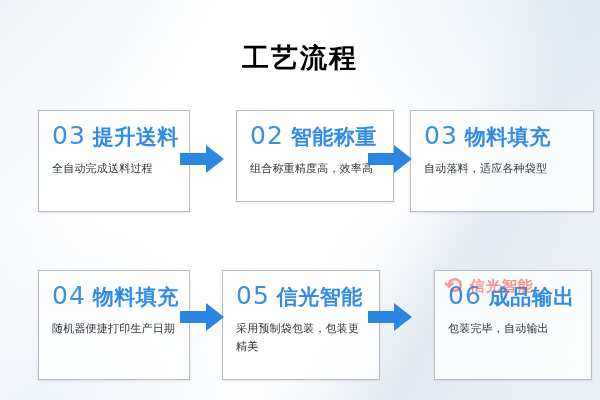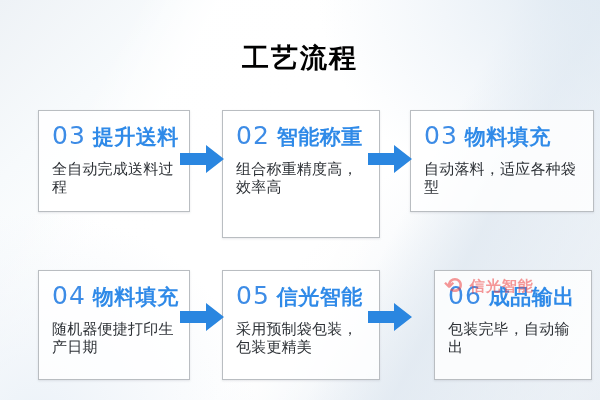--- a/index.html
+++ b/index.html
@@ -126,29 +126,29 @@
   }
   .card-title {
     font-size: 21px;
     line-height: 27px;
     font-weight: 700;
     color: #2f8ae8;
     margin-left: 7px;
     letter-spacing: 0.5px;
   }
   .card-desc {
-    font-size: 15px;
+    font-size: 11px;
     line-height: 18px;
     color: #2d3136;
     letter-spacing: 0.2px;
   }
 
   
   .card-1 { left: 38px;  top: 110px; width: 152px; height: 102px; }
-  .card-2 { left: 222px; top: 110px; width: 158px; height: 128px; }
+  .card-2 { left: 236px; top: 110px; width: 158px; height: 92px; }
   .card-3 { left: 410px; top: 110px; width: 184px; height: 102px; }
   
   .card-4 { left: 38px;  top: 270px; width: 152px; height: 110px; }
   .card-5 { left: 222px; top: 270px; width: 158px; height: 110px; }
   .card-6 { left: 434px; top: 270px; width: 158px; height: 110px; }
 
   
   .arrow {
     position: absolute;
     width: 44px;

